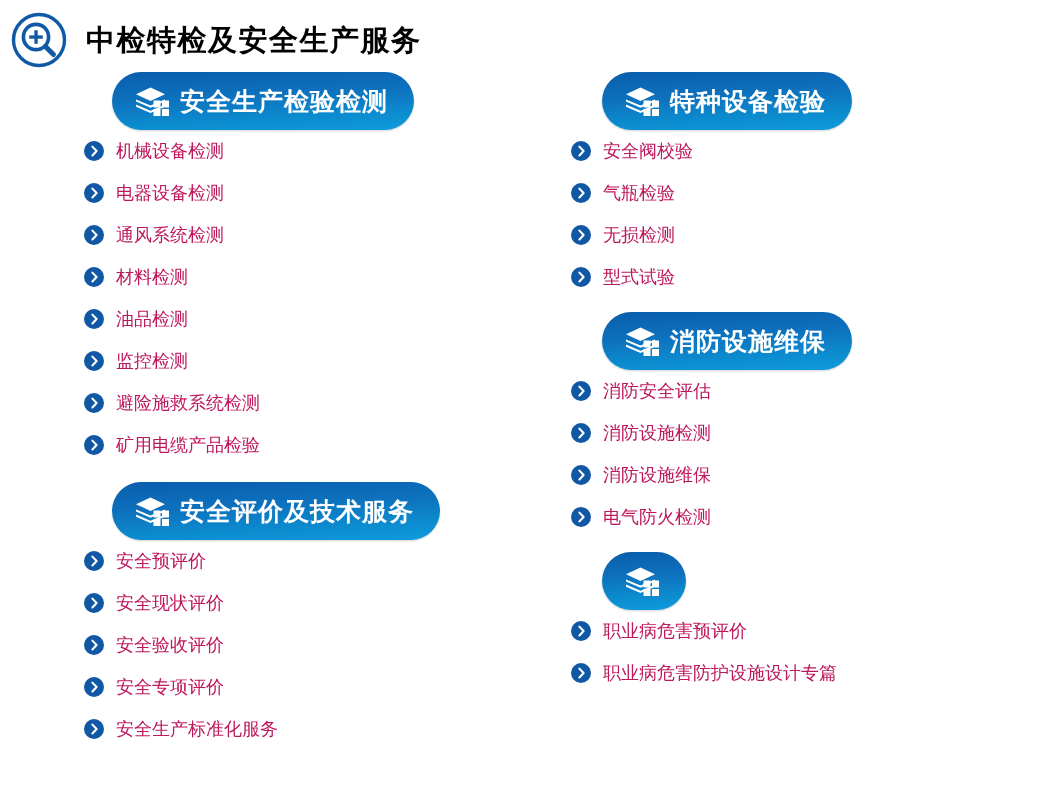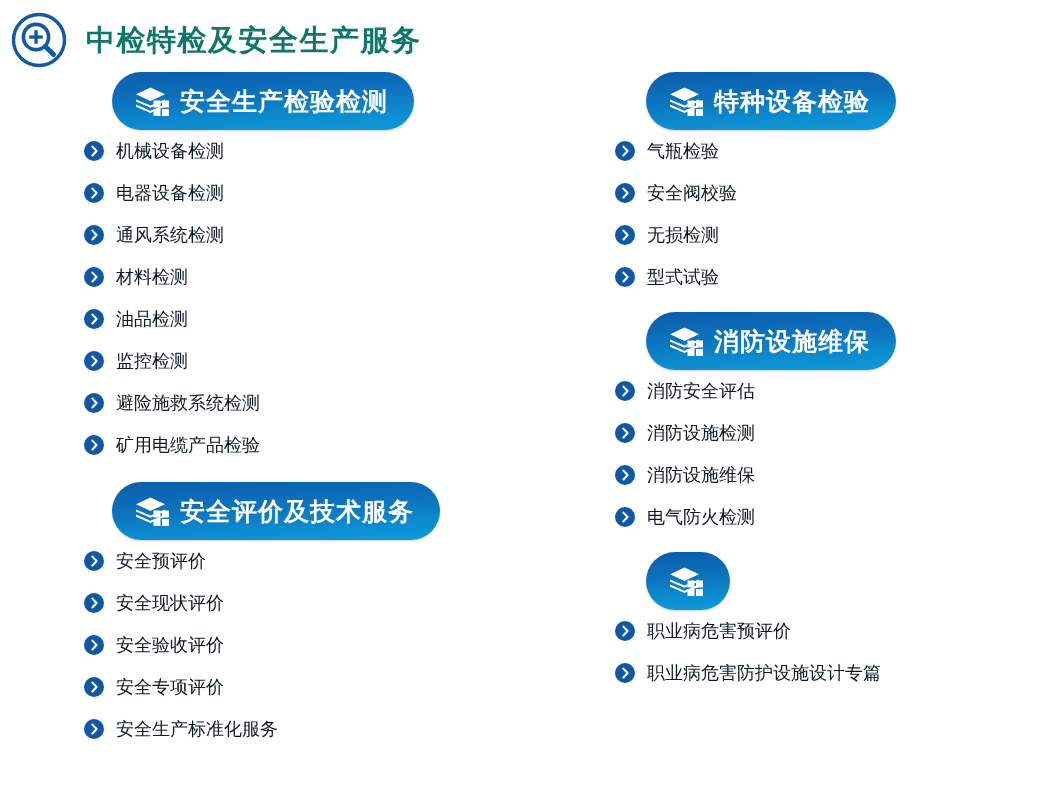--- a/index.html
+++ b/index.html
@@ -27,32 +27,31 @@
   }
   .header-icon {
     width: 58px;
     height: 58px;
     flex: 0 0 58px;
     display: block;
   }
   .page-title {
     font-size: 29px;
     font-weight: bold;
-    color: #0f766e;
+    color: #000000;
     letter-spacing: 1.5px;
     line-height: 1;
     white-space: nowrap;
   }
 
   
   .columns {
     display: flex;
     position: relative;
     padding: 0;
-    gap: 44px;
   }
   .col {
     width: 527px;
     flex: 0 0 527px;
     position: relative;
   }
   .col-left  { padding-left: 0; }
   .col-right { padding-left: 0; }
 
   
@@ -100,21 +99,21 @@
   }
   .item-bullet {
     width: 20px;
     height: 20px;
     flex: 0 0 20px;
     display: block;
   }
   .item-label {
     font-family: Liberation Sans, sans-serif;
     font-size: 18px;
-    color: #0f172a;
+    color: #be185d;
     line-height: 1;
     white-space: nowrap;
   }
 
   .list-left  { padding-left: 84px; }
 </style>
 </head>
 <body>
 
 <div class="page-header">
@@ -315,30 +314,30 @@
         </div>
       </div>
       <ul class="item-list" style="padding-left:44px;">
         <li class="item">
           <span class="item-bullet">
             <svg viewBox="0 0 20 20" width="20" height="20">
                 <circle cx="10" cy="10" r="10" fill="#1158a4"></circle>
                 <path d="M8.4 5.6 L12.6 10 L8.4 14.4" fill="none" stroke="#ffffff" stroke-width="2.1" stroke-linecap="round" stroke-linejoin="round"></path>
               </svg>
           </span>
+          <span class="item-label">安全阀校验</span>
+        </li>
+        <li class="item">
+          <span class="item-bullet">
+            <svg viewBox="0 0 20 20" width="20" height="20">
+                <circle cx="10" cy="10" r="10" fill="#1158a4"></circle>
+                <path d="M8.4 5.6 L12.6 10 L8.4 14.4" fill="none" stroke="#ffffff" stroke-width="2.1" stroke-linecap="round" stroke-linejoin="round"></path>
+              </svg>
+          </span>
           <span class="item-label">气瓶检验</span>
-        </li>
-        <li class="item">
-          <span class="item-bullet">
-            <svg viewBox="0 0 20 20" width="20" height="20">
-                <circle cx="10" cy="10" r="10" fill="#1158a4"></circle>
-                <path d="M8.4 5.6 L12.6 10 L8.4 14.4" fill="none" stroke="#ffffff" stroke-width="2.1" stroke-linecap="round" stroke-linejoin="round"></path>
-              </svg>
-          </span>
-          <span class="item-label">安全阀校验</span>
         </li>
         <li class="item">
           <span class="item-bullet">
             <svg viewBox="0 0 20 20" width="20" height="20">
                 <circle cx="10" cy="10" r="10" fill="#1158a4"></circle>
                 <path d="M8.4 5.6 L12.6 10 L8.4 14.4" fill="none" stroke="#ffffff" stroke-width="2.1" stroke-linecap="round" stroke-linejoin="round"></path>
               </svg>
           </span>
           <span class="item-label">无损检测</span>
         </li>

